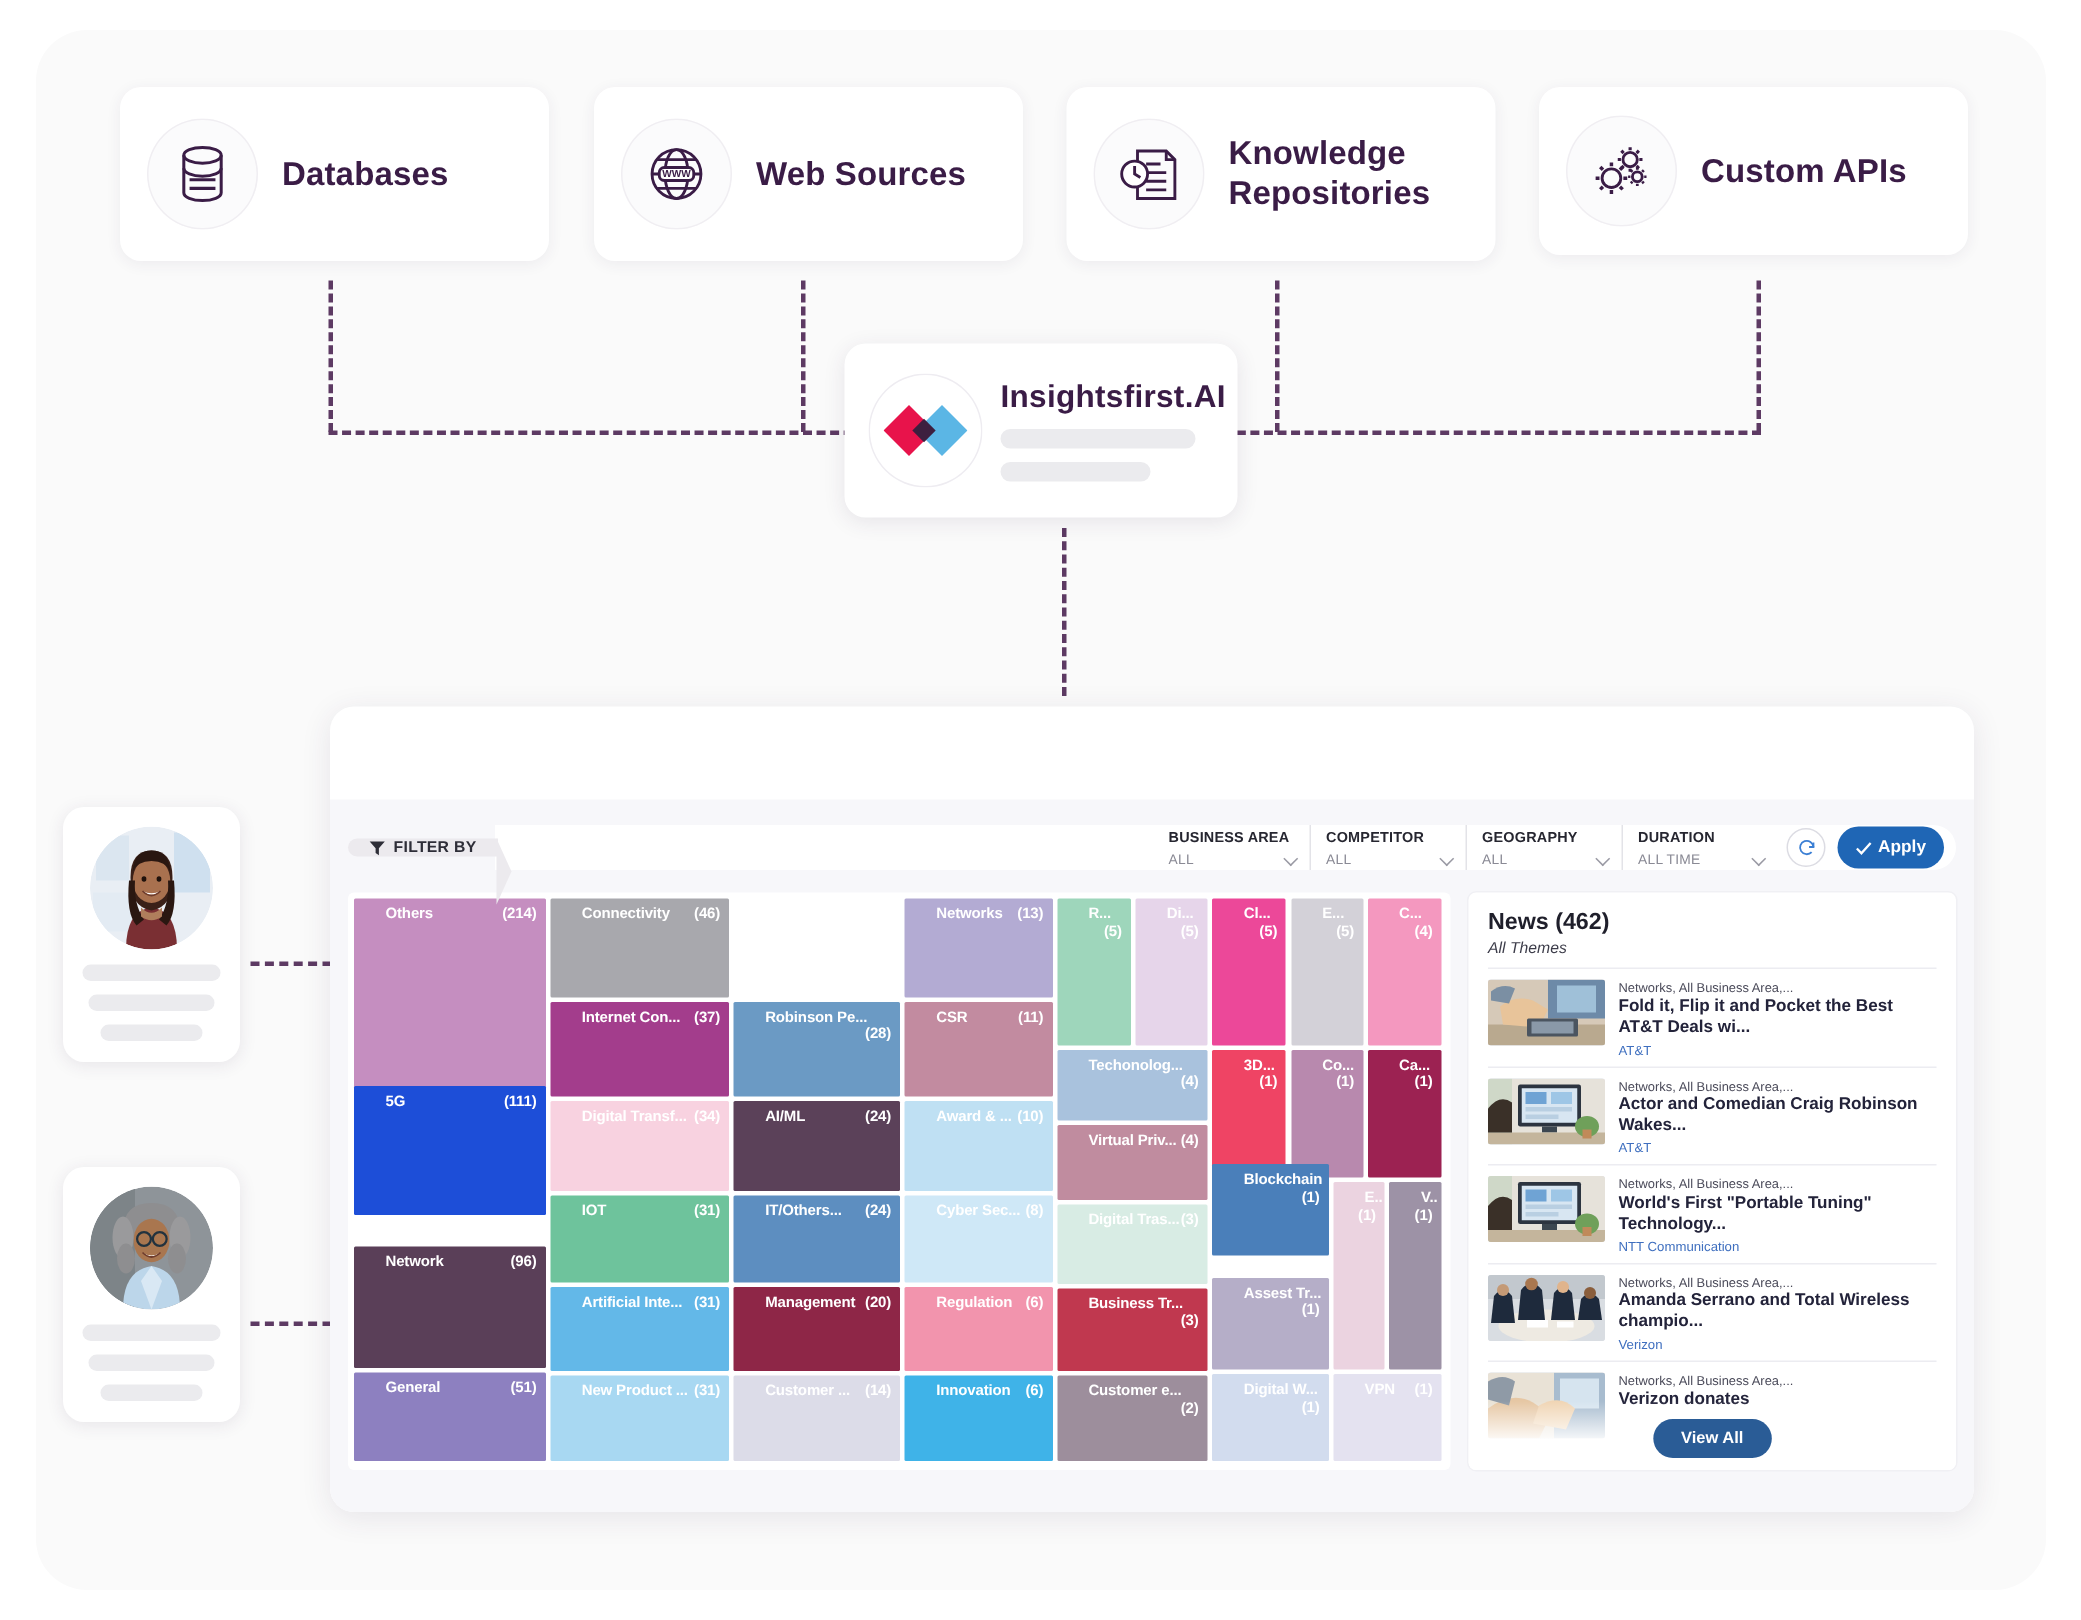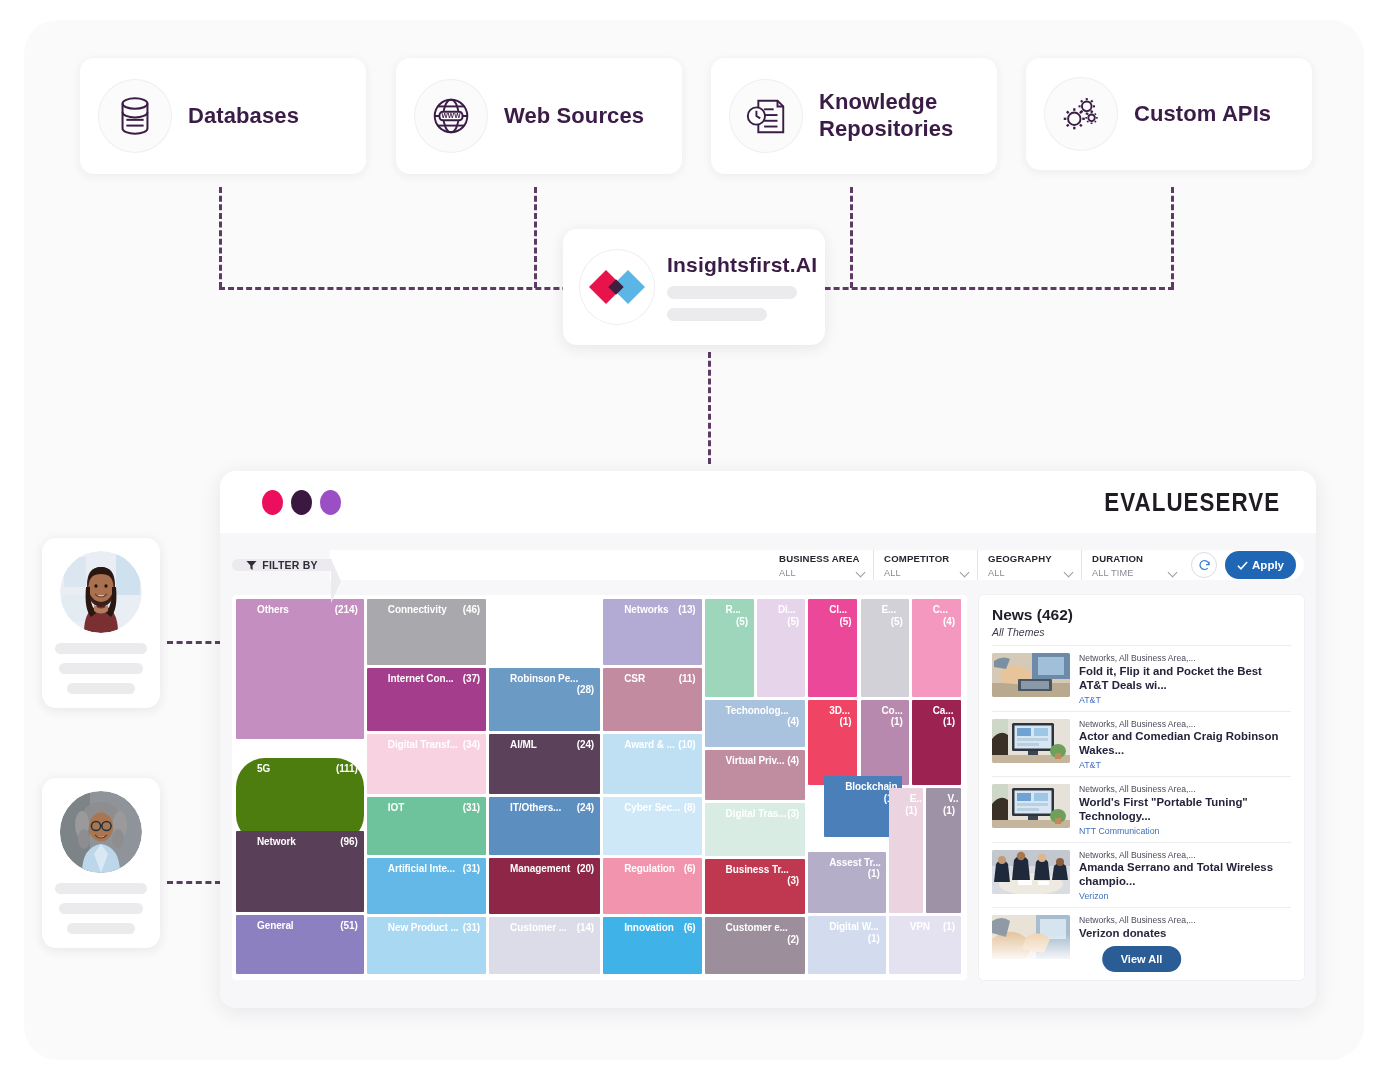--- a/index.html
+++ b/index.html
@@ -455,26 +455,20 @@
           <path d="M35 44 q6 6 12 0" stroke="#6e3c2c" stroke-width="1.1" fill="none"></path>
         </g>
       </svg>
     </div>
     <div class="pskel" style="width:92px;"></div>
     <div class="pskel" style="width:84px;"></div>
     <div class="pskel" style="width:68px; margin-bottom:0;"></div>
   </div>
 
   <div id="app-window">
-    <div id="app-titlebar">
-      <span class="dot" style="background:#ec0f5e;"></span>
-      <span class="dot" style="background:#3b1840; margin-left:8px;"></span>
-      <span class="dot" style="background:#9b4fc4; margin-left:8px;"></span>
-      <div id="brand"><span>EVALUESERVE</span></div>
-    </div>
 
     <div id="app-body">
       <div id="filter-bar">
         <div id="filter-by">
           <svg width="11" height="11" viewBox="0 0 12 12">
               <path d="M0.5 1 L11.5 1 L7.2 6 L7.2 11 L4.8 9.4 L4.8 6 Z" fill="#2e2e38"></path>
             </svg>
           <span>FILTER BY</span>
         </div>
         <div id="filter-fields">
@@ -513,21 +507,21 @@
             <span>Apply</span>
           </div>
         </div>
       </div>
 
       <div id="content">
         <div id="treemap">
             <div class="tile" style="left: 4px; top: 4px; width: 127.7px; height: 140.2px; background: rgb(197, 142, 192);">
               <span class="tile-label" style="color: rgb(255, 255, 255);"><span>Others</span> <span class="cnt">(214)</span></span>
             </div>
-            <div class="tile" style="left: 4px; top: 163px; width: 127.7px; height: 85.5px; background: #4d7c0f; border-radius: 29px;">
+            <div class="tile" style="left: 4px; top: 129px; width: 127.7px; height: 85.5px; background: #1d4ed8;">
               <span class="tile-label" style="color: rgb(255, 255, 255);"><span>5G</span> <span class="cnt">(111)</span></span>
             </div>
             <div class="tile" style="left: 4px; top: 235.8px; width: 127.7px; height: 81.6px; background: rgb(90, 63, 88);">
               <span class="tile-label" style="color: rgb(255, 255, 255);"><span>Network</span> <span class="cnt">(96)</span></span>
             </div>
             <div class="tile" style="left: 4px; top: 320.3px; width: 127.7px; height: 58.7px; background: rgb(141, 128, 192);">
               <span class="tile-label" style="color: rgb(255, 255, 255);"><span>General</span> <span class="cnt">(51)</span></span>
             </div>
             <div class="tile" style="left: 134.8px; top: 4px; width: 119.3px; height: 65.6px; background: rgb(168, 168, 173);">
               <span class="tile-label" style="color: rgb(255, 255, 255);"><span>Connectivity</span> <span class="cnt">(46)</span></span>
@@ -612,21 +606,21 @@
             </div>
             <div class="tile" style="left: 576.2px; top: 104.5px; width: 49.3px; height: 85.5px; background: rgb(239, 68, 100);">
               <span class="tile-label" style="color: rgb(255, 255, 255);"><span>3D...</span> <span class="cnt">(1)</span></span>
             </div>
             <div class="tile" style="left: 628.5px; top: 104.5px; width: 48.2px; height: 85.5px; background: rgb(184, 137, 174);">
               <span class="tile-label" style="color: rgb(255, 255, 255);"><span>Co...</span> <span class="cnt">(1)</span></span>
             </div>
             <div class="tile" style="left: 679.7px; top: 104.5px; width: 49.3px; height: 85.5px; background: rgb(156, 34, 82);">
               <span class="tile-label" style="color: rgb(255, 255, 255);"><span>Ca...</span> <span class="cnt">(1)</span></span>
             </div>
-            <div class="tile" style="left: 576.2px; top: 181px; width: 77.5px; height: 60.7px; background: rgb(74, 127, 186); margin-left: 16px;">
+            <div class="tile" style="left: 576.2px; top: 181px; width: 77.5px; height: 60.7px; background: rgb(74, 127, 186);">
               <span class="tile-label" style="color: rgb(255, 255, 255);"><span>Blockchain</span> <span class="cnt">(1)</span></span>
             </div>
             <div class="tile" style="left: 576.2px; top: 256.7px; width: 77.5px; height: 61.7px; background: rgb(181, 174, 200);">
               <span class="tile-label" style="color: rgb(255, 255, 255);"><span>Assest Tr...</span> <span class="cnt">(1)</span></span>
             </div>
             <div class="tile" style="left: 576.2px; top: 321.3px; width: 77.5px; height: 57.7px; background: rgb(210, 220, 238);">
               <span class="tile-label" style="color: rgb(255, 255, 255);"><span>Digital W...</span> <span class="cnt">(1)</span></span>
             </div>
             <div class="tile" style="left: 656.7px; top: 193px; width: 34.6px; height: 125.3px; background: rgb(235, 211, 224);">
               <span class="tile-label" style="color: rgb(255, 255, 255);"><span>E..</span> <span class="cnt">(1)</span></span>

